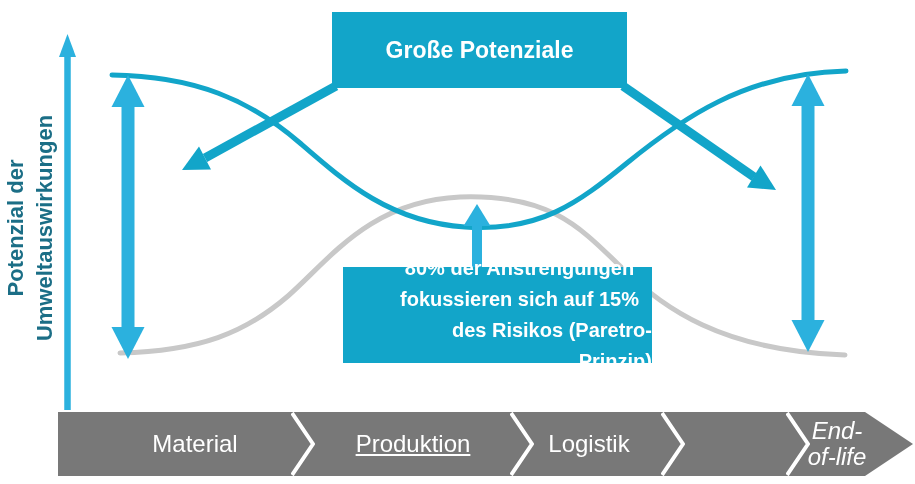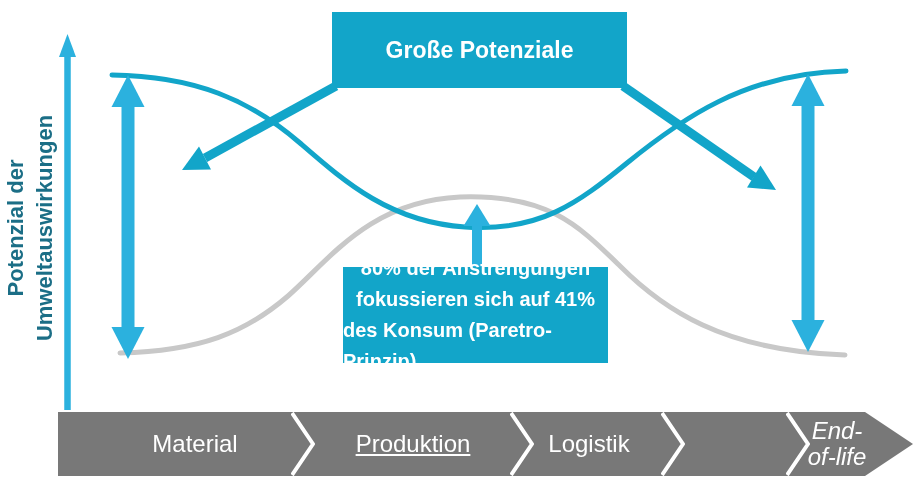--- a/index.html
+++ b/index.html
@@ -18,25 +18,25 @@
   .y-axis-label{
     position:absolute;left:-130px;top:196px;width:320px;height:64px;
     transform:rotate(-90deg);
     display:flex;flex-direction:column;align-items:center;justify-content:center;
     color:var(--teal-label);font-size:22px;font-weight:bold;line-height:1.32;
     text-align:center;white-space:pre-line;
   }
 
   .cyan-box{
     position:absolute;background:var(--cyan-dark);color:var(--white);
-    display:flex;align-items:center;justify-content:center;text-align:left;
+    display:flex;align-items:center;justify-content:center;text-align:right;
     font-weight:bold;z-index:3;
   }
   .box-top{left:332px;top:12px;width:295px;height:76px;font-size:23px;}
-  .box-pareto{left:343px;top:267px;width:265px;height:96px;font-size:20px;line-height:1.55;flex-direction:column;}
+  .box-pareto{left:343px;top:267px;width:265px;height:96px;font-size:20px;line-height:1.55;flex-direction:column;padding-left:44px;}
 
   .band{
     position:absolute;left:58px;top:412px;width:855px;height:64px;
     background:var(--band-gray);
     clip-path:polygon(0 0, calc(100% - 48px) 0, 100% 50%, calc(100% - 48px) 100%, 0 100%);
     z-index:2;
   }
   .band-label{
     position:absolute;top:0;height:100%;transform:translateX(-50%);
     display:flex;align-items:center;justify-content:center;text-align:center;
@@ -90,22 +90,22 @@
 
   <div class="y-axis-label">Potenzial der
 Umweltauswirkungen</div>
 
   <div class="cyan-box box-top">
     <span>Große Potenziale</span>
   </div>
 
   <div class="cyan-box box-pareto">
     <span>80% der Anstrengungen</span>
-    <span>fokussieren sich auf 41%</span>
-    <span>des Konsum (Paretro-Prinzip)</span>
+    <span>fokussieren sich auf 15%</span>
+    <span>des Risikos (Paretro-Prinzip)</span>
   </div>
 
   <div class="band">
     <div class="band-label" style="left:137px;">Material</div>
     <div class="band-label" style="left:355px;text-decoration:underline;">Produktion</div>
     <div class="band-label" style="left:531px;text-align:center;">Logistik</div>
     <div class="band-label" style="left:779px;font-style:italic;">End-
 of-life</div>
 
     <svg class="chevron" style="left:233px;" width="24" height="64" viewBox="0 0 24 64">

